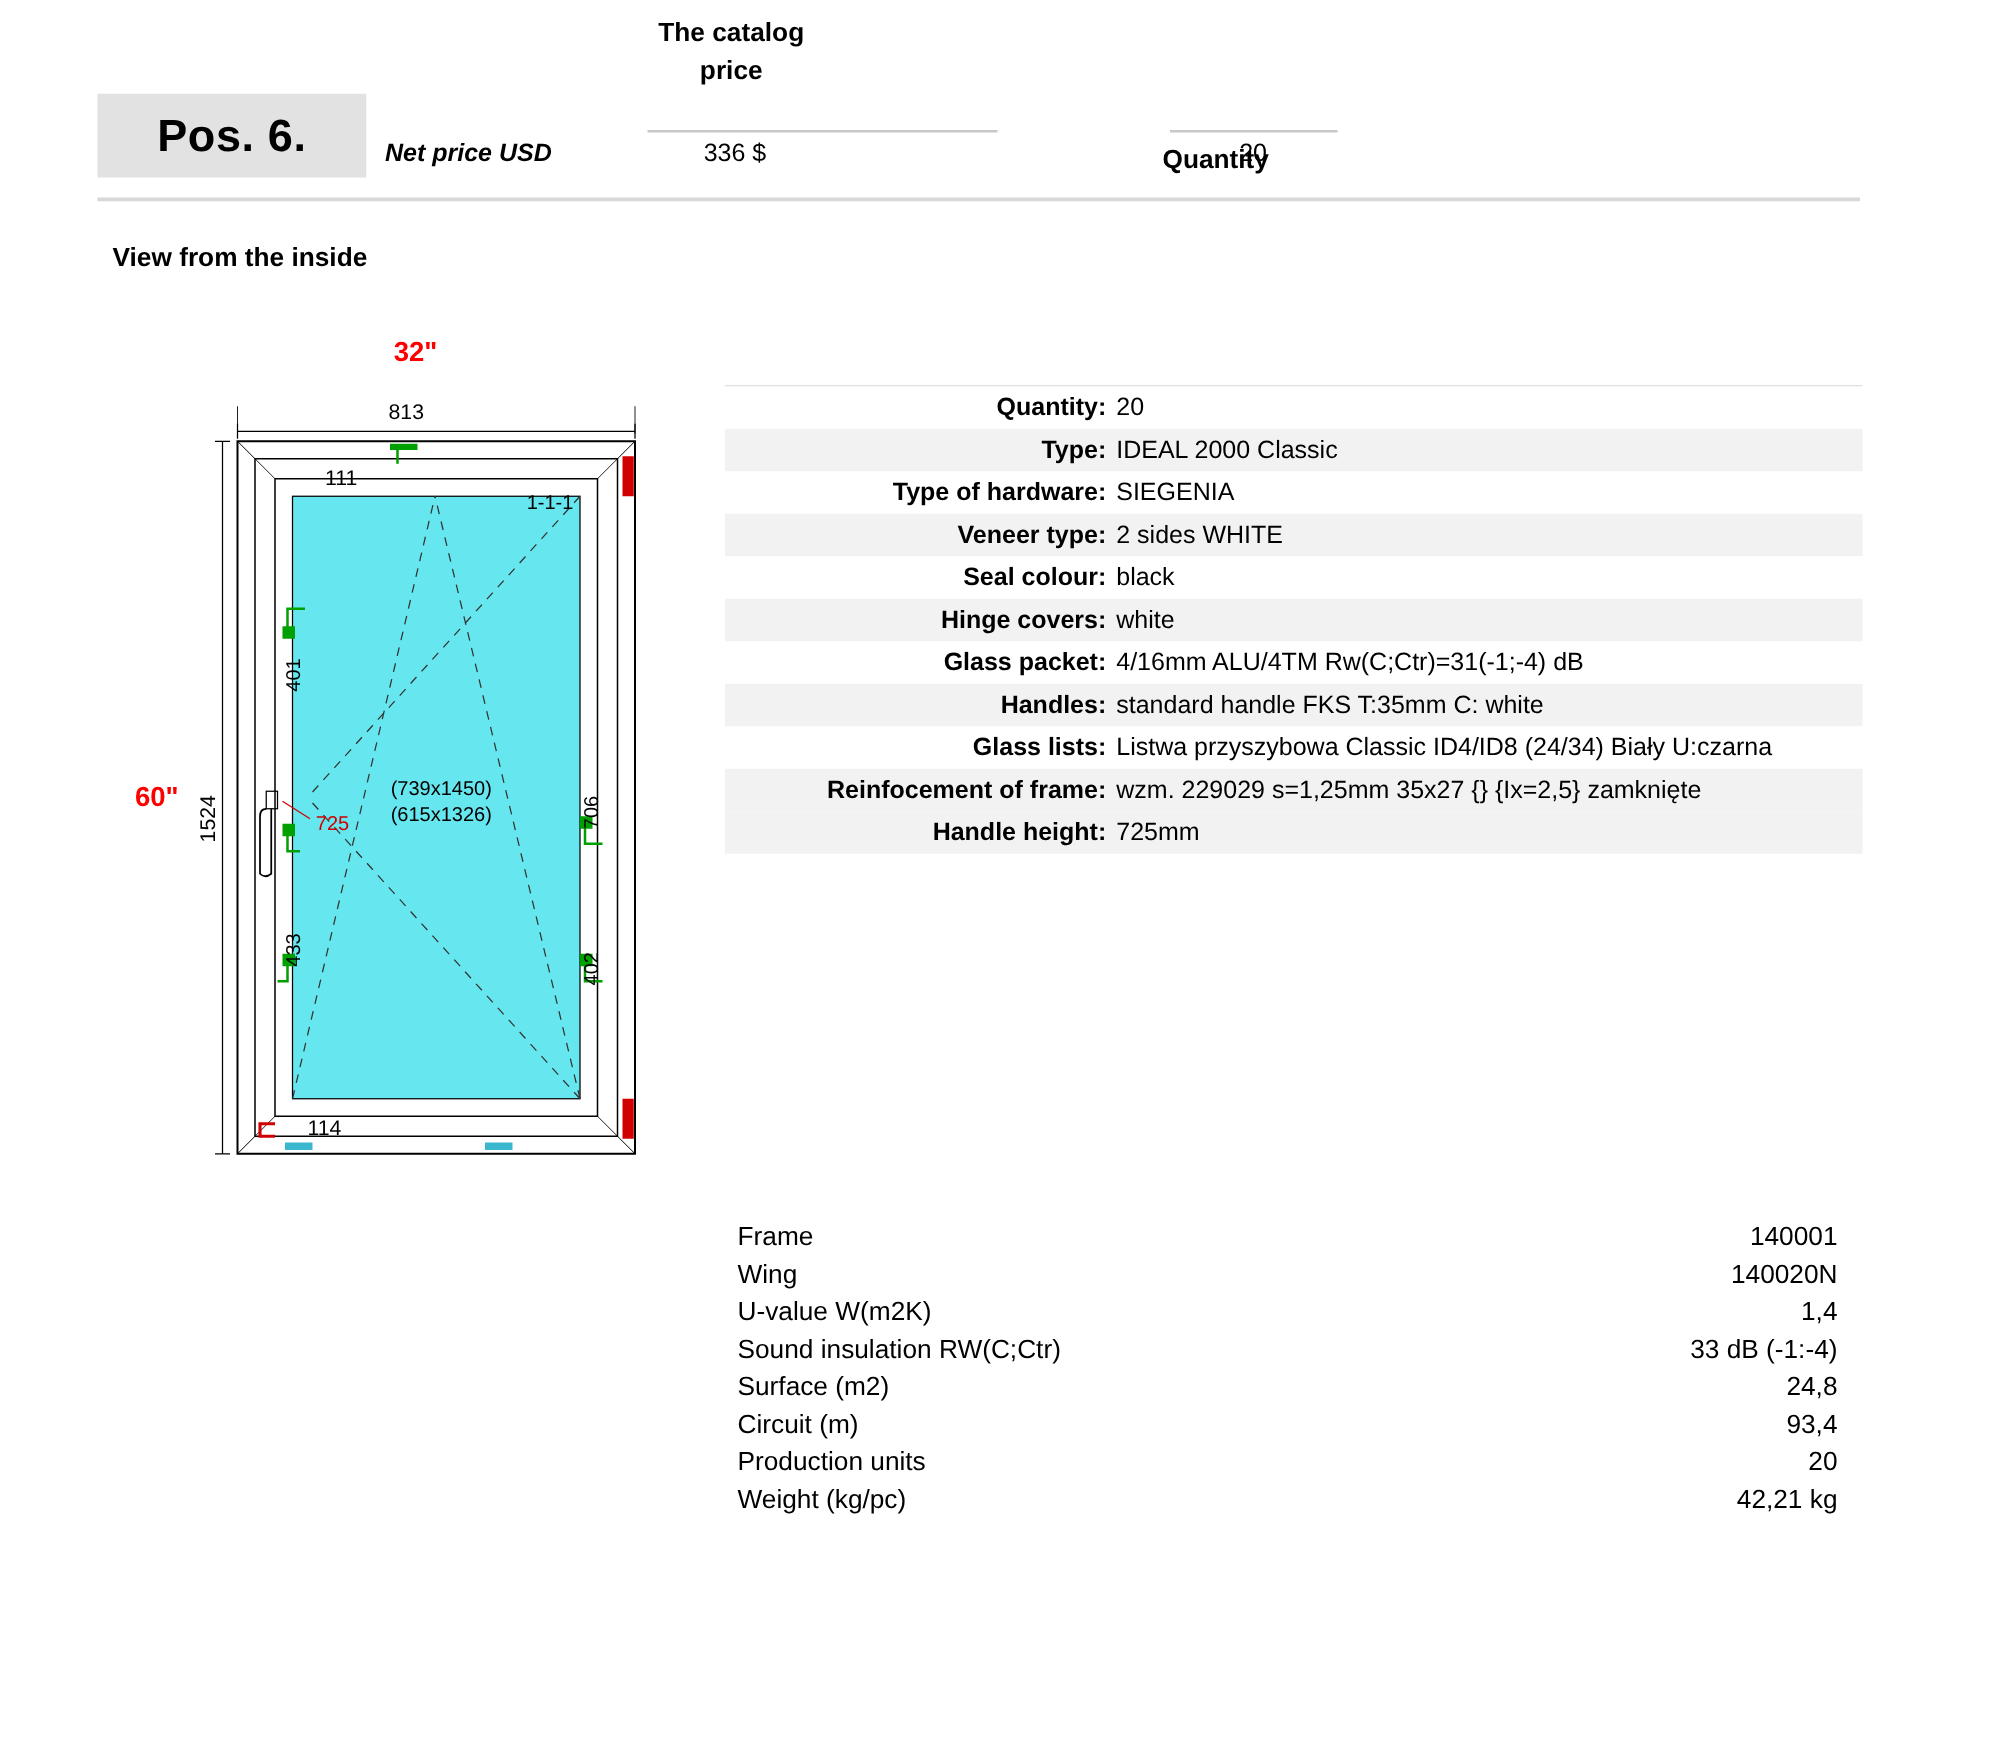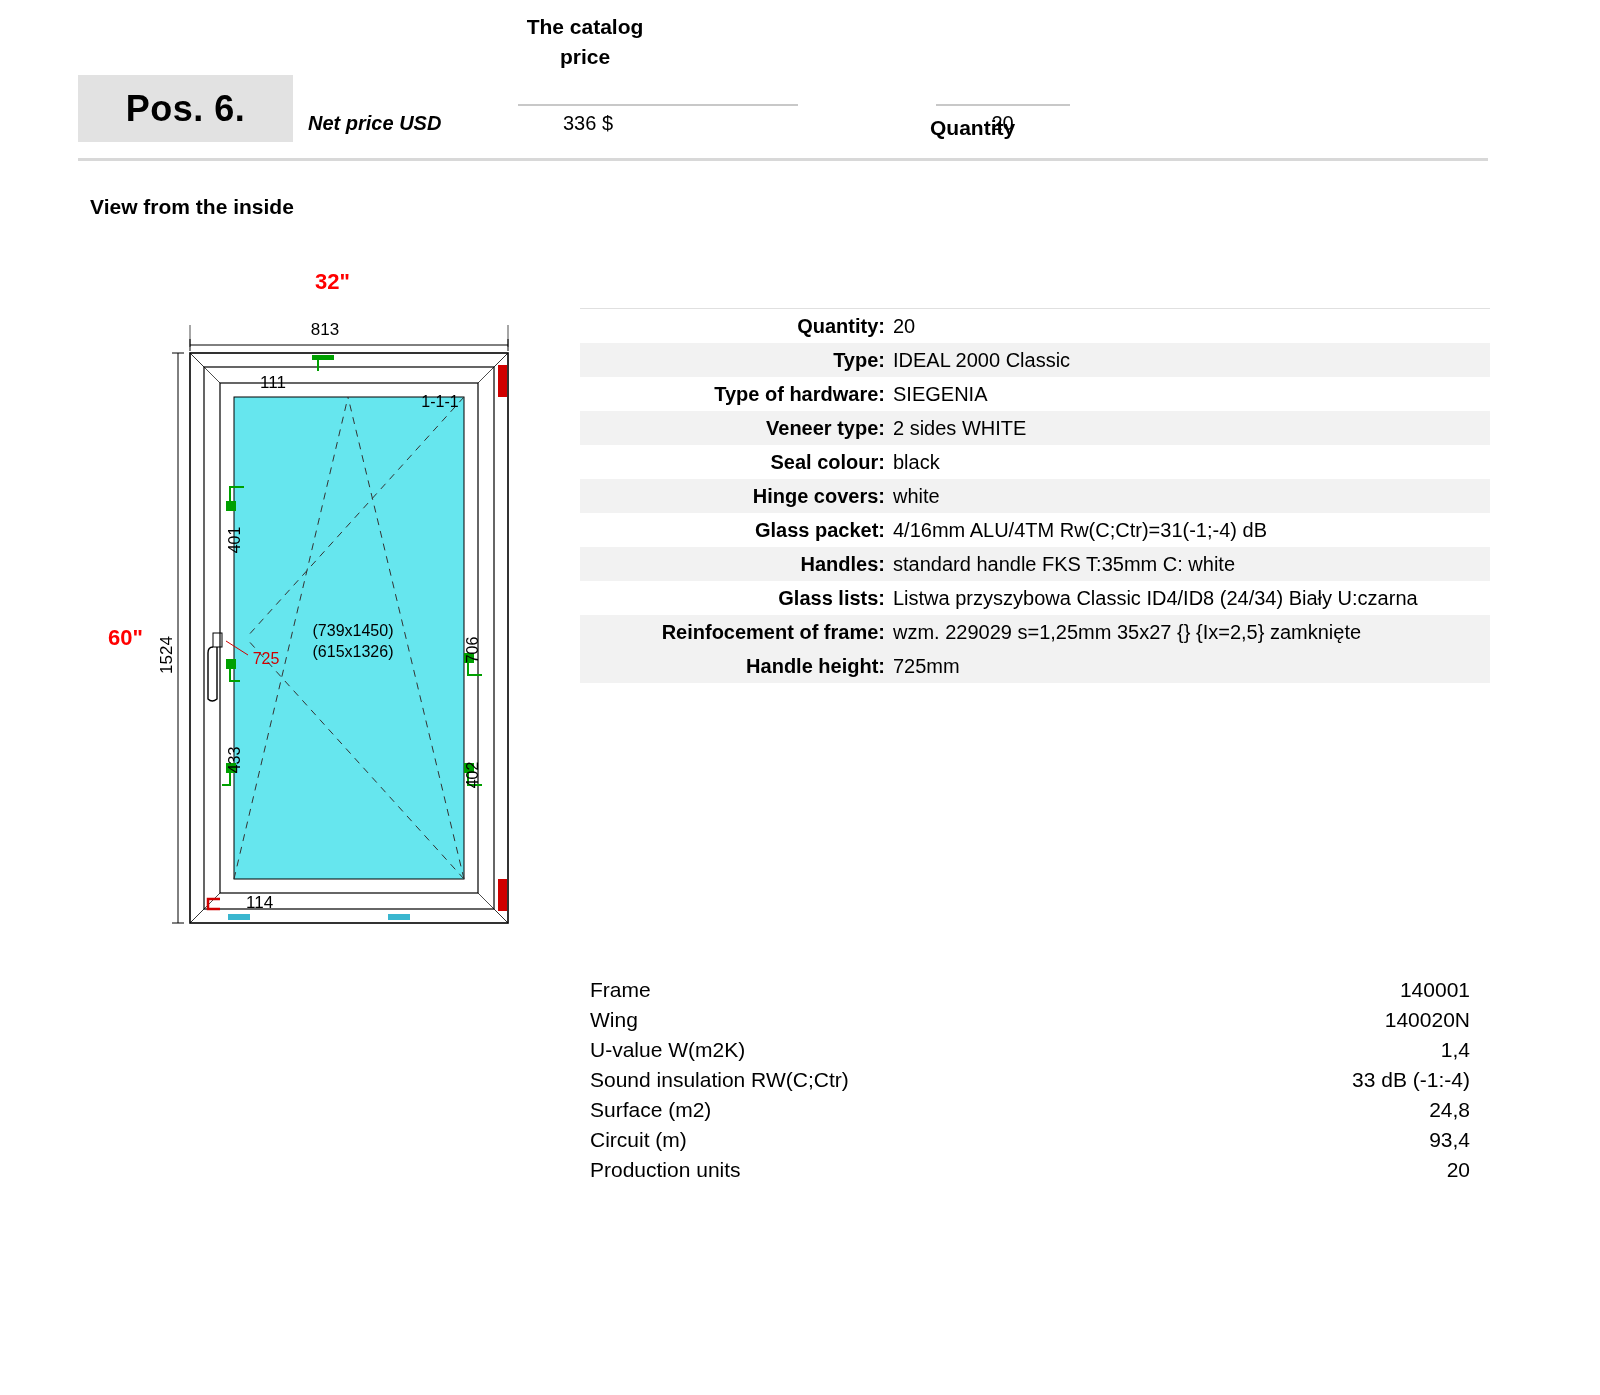--- a/index.html
+++ b/index.html
@@ -368,15 +368,19 @@
       <div class="value">24,8</div>
     </div>
     <div class="summary-row">
       <div class="label">Circuit (m)</div>
       <div class="value">93,4</div>
     </div>
     <div class="summary-row">
       <div class="label">Production units</div>
       <div class="value">20</div>
     </div>
+    <div class="summary-row">
+      <div class="label">Weight (kg/pc)</div>
+      <div class="value">42,21 kg</div>
+    </div>
   </div>
 
 </div>
 
 </body></html>

